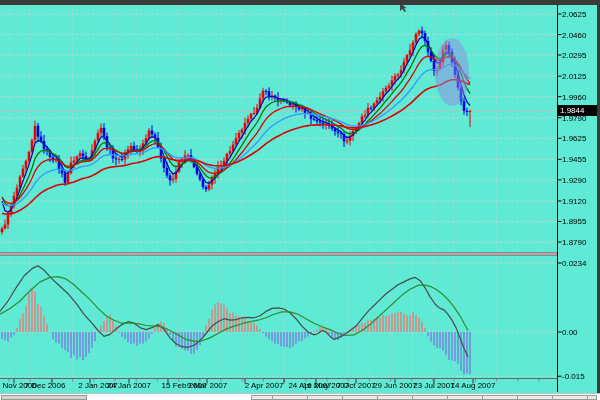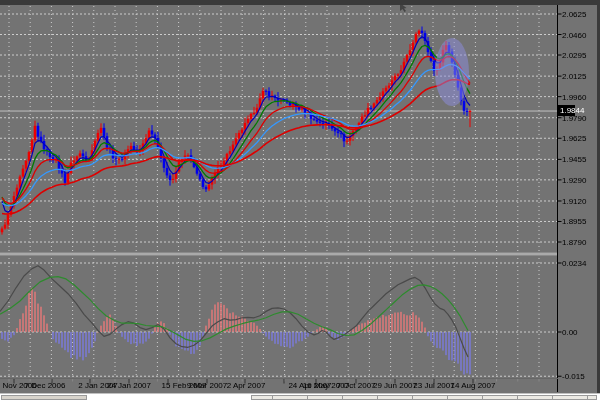--- a/index.html
+++ b/index.html
@@ -1,22 +1,22 @@
 <!DOCTYPE html>
 <html><head>
 <meta charset="utf-8">
 <style>
   html,body{margin:0;padding:0;}
-  .screen{position:relative;width:600px;height:400px;background:#737373;overflow:hidden;
+  .screen{position:relative;width:600px;height:400px;background:#5eead4;overflow:hidden;
           font-family:"Liberation Sans",sans-serif;-webkit-font-smoothing:none;}
   .top-strip{position:absolute;left:0;top:0;width:600px;height:5px;background:#3a3a3a;}
   .right-border{position:absolute;right:0;top:0;width:3px;height:400px;background:#3a3a3a;}
   #chart{position:absolute;left:0;top:0;}
   .macd-label{position:absolute;left:2px;top:258px;font-size:8px;color:#1a1a1a;white-space:nowrap;letter-spacing:0;}
-  .price-badge{position:absolute;left:557px;top:105px;width:18px;height:11px;background:#000;
+  .price-badge{position:absolute;left:557px;top:105px;width:40px;height:11px;background:#000;
                color:#fff;font-size:8px;line-height:11px;padding-left:3px;box-sizing:border-box;}
   .date-axis{position:absolute;left:0;top:380px;width:557px;height:12px;overflow:hidden;background:transparent;}
   .date-axis span{position:absolute;top:1px;transform:translateX(-50%);font-size:8px;color:#000;white-space:nowrap;}
   .bottom-bar{position:absolute;left:0;top:393px;width:600px;height:7px;background:#ffffff;border-top:1px solid #c0c0c0;box-sizing:border-box;}
   .bb-seg{position:absolute;top:1px;height:5px;background:#d8d4cc;border:1px solid #9a9a9a;box-sizing:border-box;}
   .bb-left{left:1px;width:86px;}
   .bb-right{left:251px;width:346px;background:#eceae4;}
   .bb-tick{position:absolute;top:0;width:1px;height:4px;background:#9a9a9a;}
 </style>
 </head>
@@ -648,21 +648,21 @@
 
   <div class="price-badge">1.9844</div>
 
   <div class="date-axis" id="date-axis">
       <span style="left: 14px;">15 Nov 2006</span>
       <span style="left: 45px;">7 Dec 2006</span>
       <span style="left: 90px; padding-left: 16px;">2 Jan 2007</span>
       <span style="left: 129px;">24 Jan 2007</span>
       <span style="left: 184px;">15 Feb 2007</span>
       <span style="left: 207px;">9 Mar 2007</span>
-      <span style="left: 246px;">2 Apr 2007</span>
+      <span style="left: 260px; padding-left: 8px;">2 Apr 2007</span>
       <span style="left: 288px; padding-left: 44px;">24 Apr 2007</span>
       <span style="left: 316px; padding-left: 20px;">16 May 2007</span>
       <span style="left: 356px;">7 Oct 2007</span>
       <span style="left: 395px;">29 Jun 2007</span>
       <span style="left: 434px;">23 Jul 2007</span>
       <span style="left: 473px;">14 Aug 2007</span>
     </div>
 
   <div class="bottom-bar">
     <div class="bb-seg bb-left"></div>

